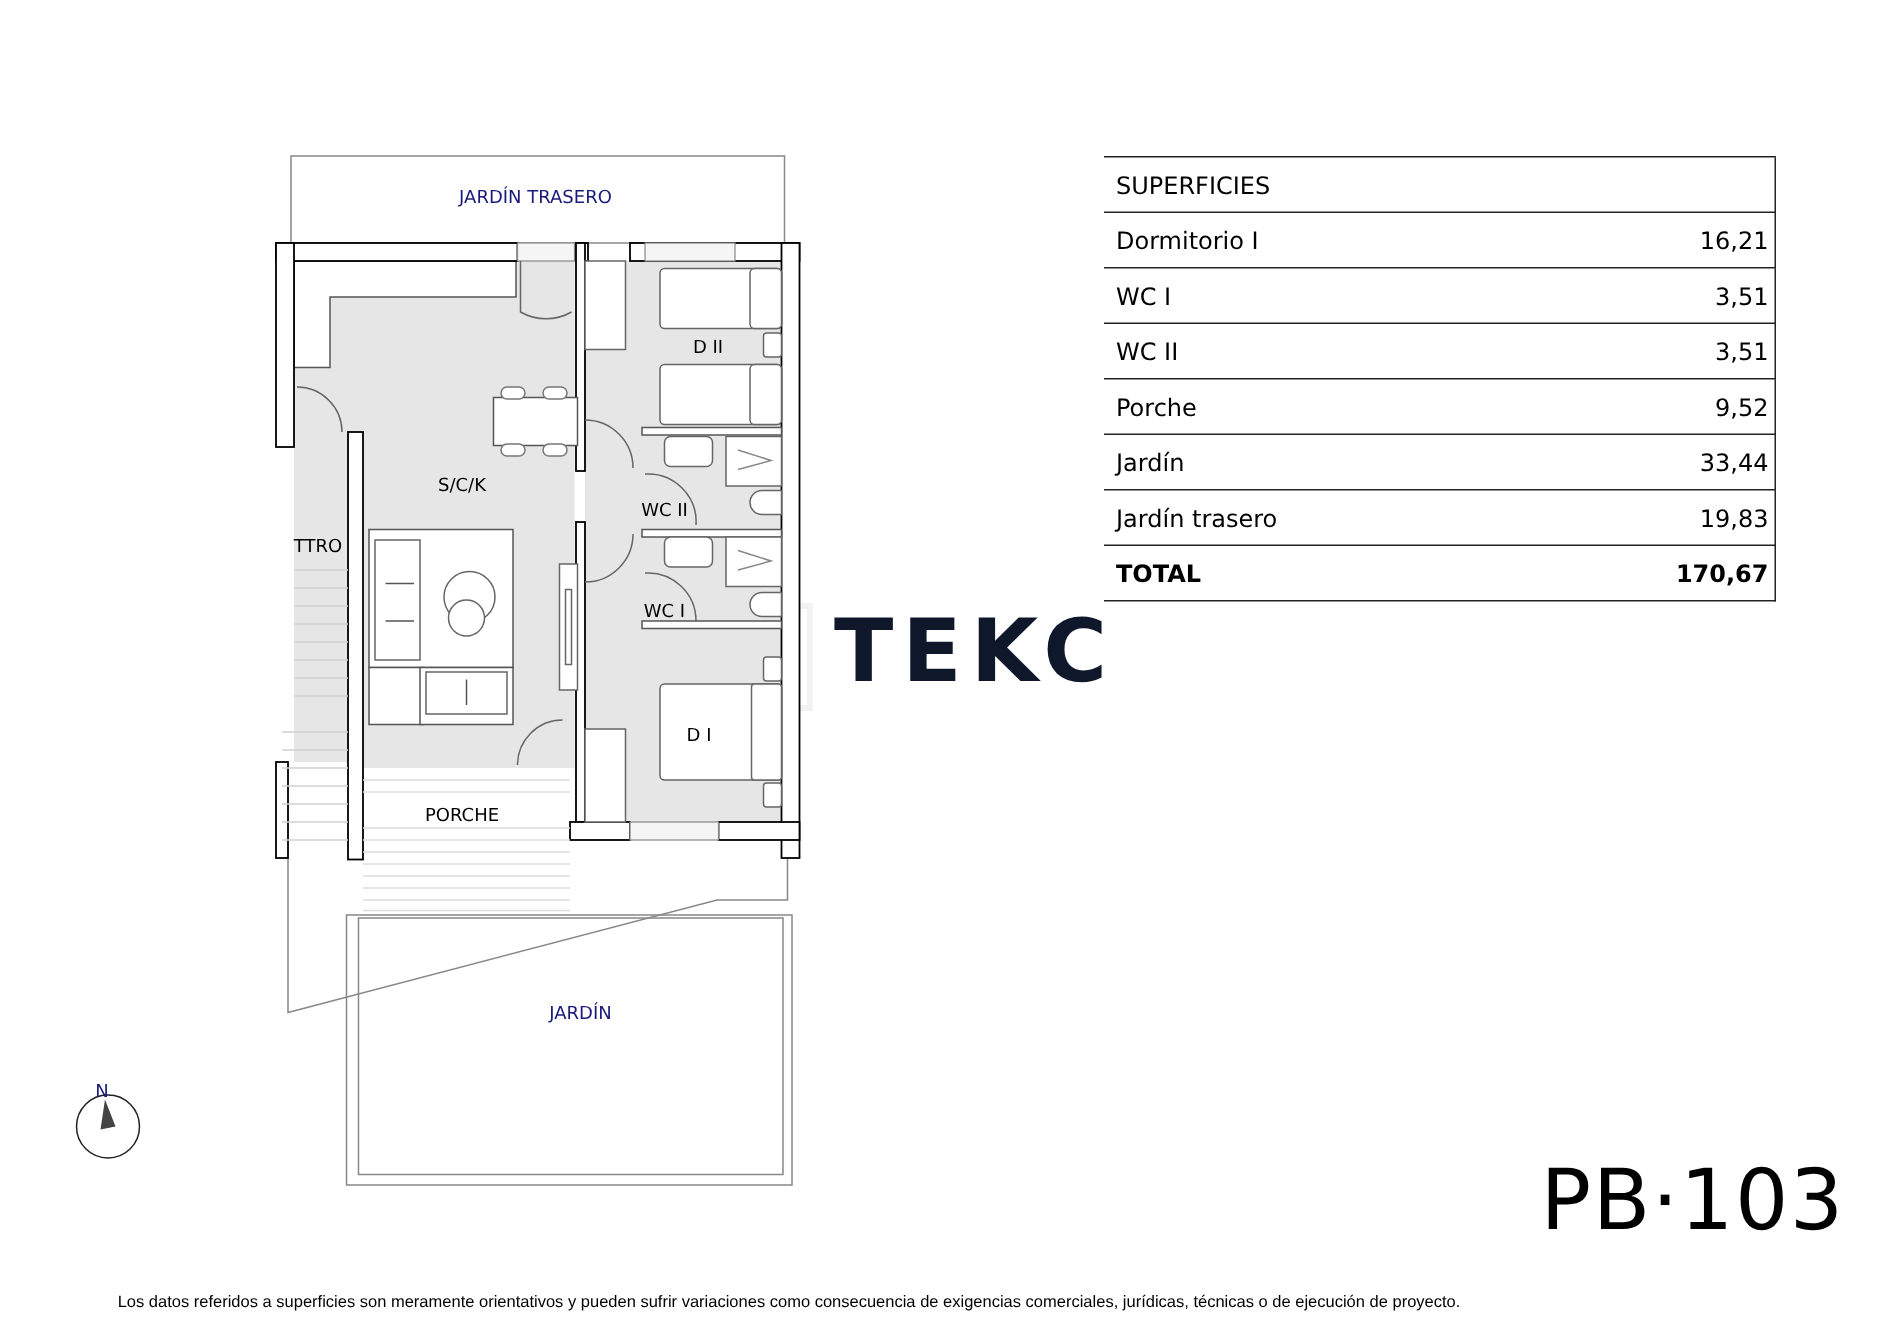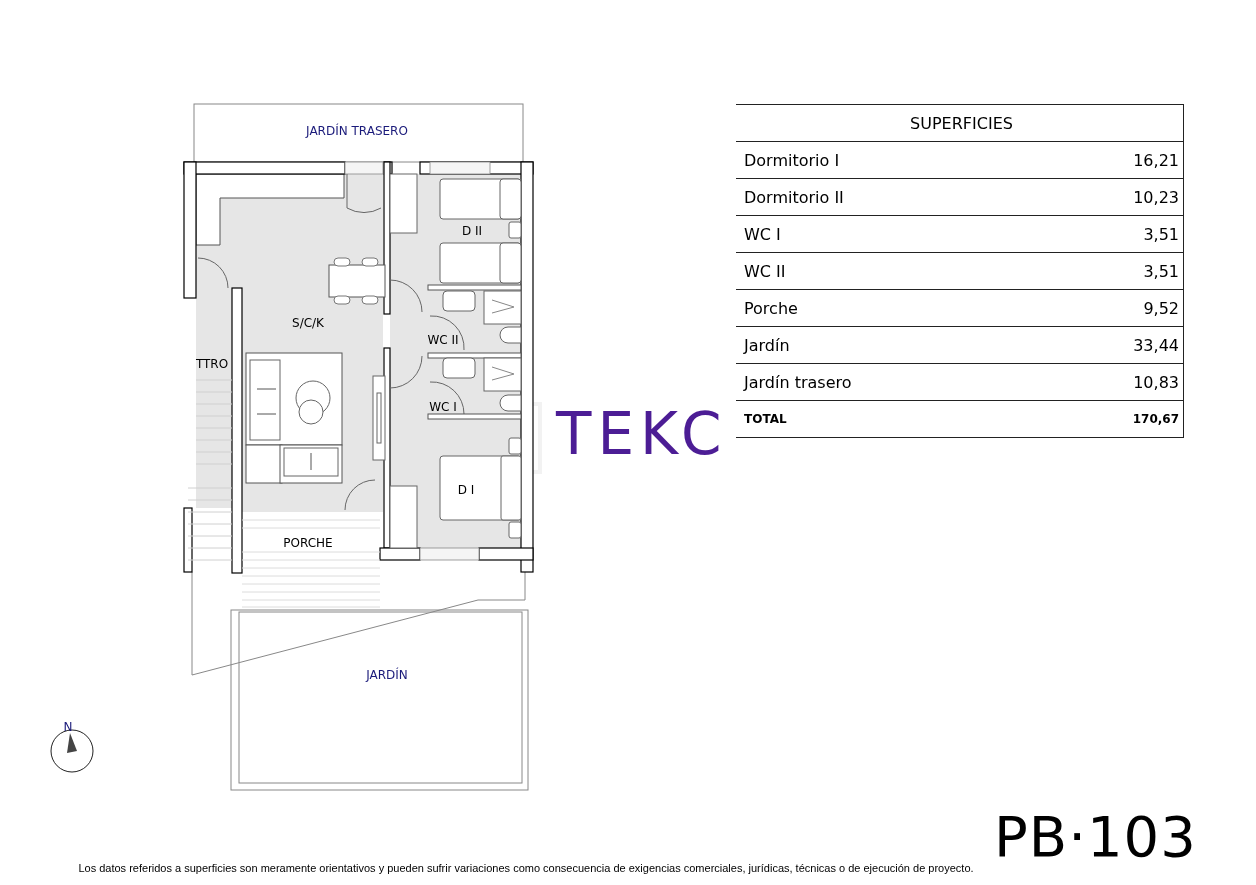--- a/index.html
+++ b/index.html
@@ -7,32 +7,32 @@
            font-family: "DejaVu Sans", sans-serif; color: #000; }
     #plan { position: absolute; left: 0; top: 0; }
     .room-label { font-family: "DejaVu Sans", sans-serif; font-size: 12px; fill: #000; }
     .garden-label { font-family: "DejaVu Sans", sans-serif; font-size: 12px; fill: #1a1a7a; }
 
     .areas { position: absolute; left: 736px; top: 104px; width: 448px;
              border-top: 1.5px solid #222; }
     .areas .row { display: flex; justify-content: space-between; align-items: center;
                   height: 37px; border-bottom: 1.5px solid #222; border-right: 1.5px solid #222;
                   padding: 0 4px 0 8px; font-size: 16px; box-sizing: border-box; }
-    .areas .row.header { justify-content: center; }
-    .areas .row.total { font-weight: bold; font-size: 12px; }
+    .areas .row.header { justify-content: flex-start; }
+    .areas .row.total { font-weight: bold; font-size: 16px; }
     .areas .row .val { text-align: right; }
 
-    .unit-code { position: absolute; left: 994px; top: 768px; font-size: 56px;
-                 letter-spacing: 1px; font-family: "DejaVu Sans", sans-serif; margin-top: 36px; }
+    .unit-code { position: absolute; left: 1027px; top: 768px; font-size: 56px;
+                 letter-spacing: 1px; font-family: "DejaVu Sans", sans-serif; }
 
     .disclaimer { position: absolute; left: 0; width: 1052px; top: 862px; text-align: center;
                   font-family: "Liberation Sans", sans-serif; font-size: 11px; }
 
-    .watermark { position: absolute; left: 470px; top: 400px; font-size: 58px; font-weight: normal;
-                 color: #4c1d95; letter-spacing: 6px; pointer-events: none;
+    .watermark { position: absolute; left: 470px; top: 400px; font-size: 58px; font-weight: bold;
+                 color: #0f172a; letter-spacing: 6px; pointer-events: none;
                  font-family: "DejaVu Sans", sans-serif; }
     .watermark .box { display: inline-block; width: 64px; height: 64px;
                       border: 4px solid #f2f2f2; vertical-align: middle; margin-right: 14px; }
   </style>
 </head>
 <body>
 
 <div class="watermark"><span class="box"></span><span>TEKC</span></div>
 
 <svg id="plan" width="1256" height="885" viewBox="0 0 1256 885">
@@ -178,42 +178,38 @@
 
 <div class="areas">
   <div class="row header">
       <span>SUPERFICIES</span>
     </div>
   <div class="row">
       <span>Dormitorio I</span>
       <span class="val">16,21</span>
     </div>
   <div class="row">
-      <span>Dormitorio II</span>
-      <span class="val">10,23</span>
-    </div>
-  <div class="row">
       <span>WC I</span>
       <span class="val">3,51</span>
     </div>
   <div class="row">
       <span>WC II</span>
       <span class="val">3,51</span>
     </div>
   <div class="row">
       <span>Porche</span>
       <span class="val">9,52</span>
     </div>
   <div class="row">
       <span>Jardín</span>
       <span class="val">33,44</span>
     </div>
   <div class="row">
       <span>Jardín trasero</span>
-      <span class="val">10,83</span>
+      <span class="val">19,83</span>
     </div>
   <div class="row total">
       <span>TOTAL</span>
       <span class="val">170,67</span>
     </div>
 </div>
 
 <div class="unit-code">PB·103</div>
 
 <div class="disclaimer">Los datos referidos a superficies son meramente orientativos y pueden sufrir variaciones como consecuencia de exigencias comerciales, jurídicas, técnicas o de ejecución de proyecto.</div>

